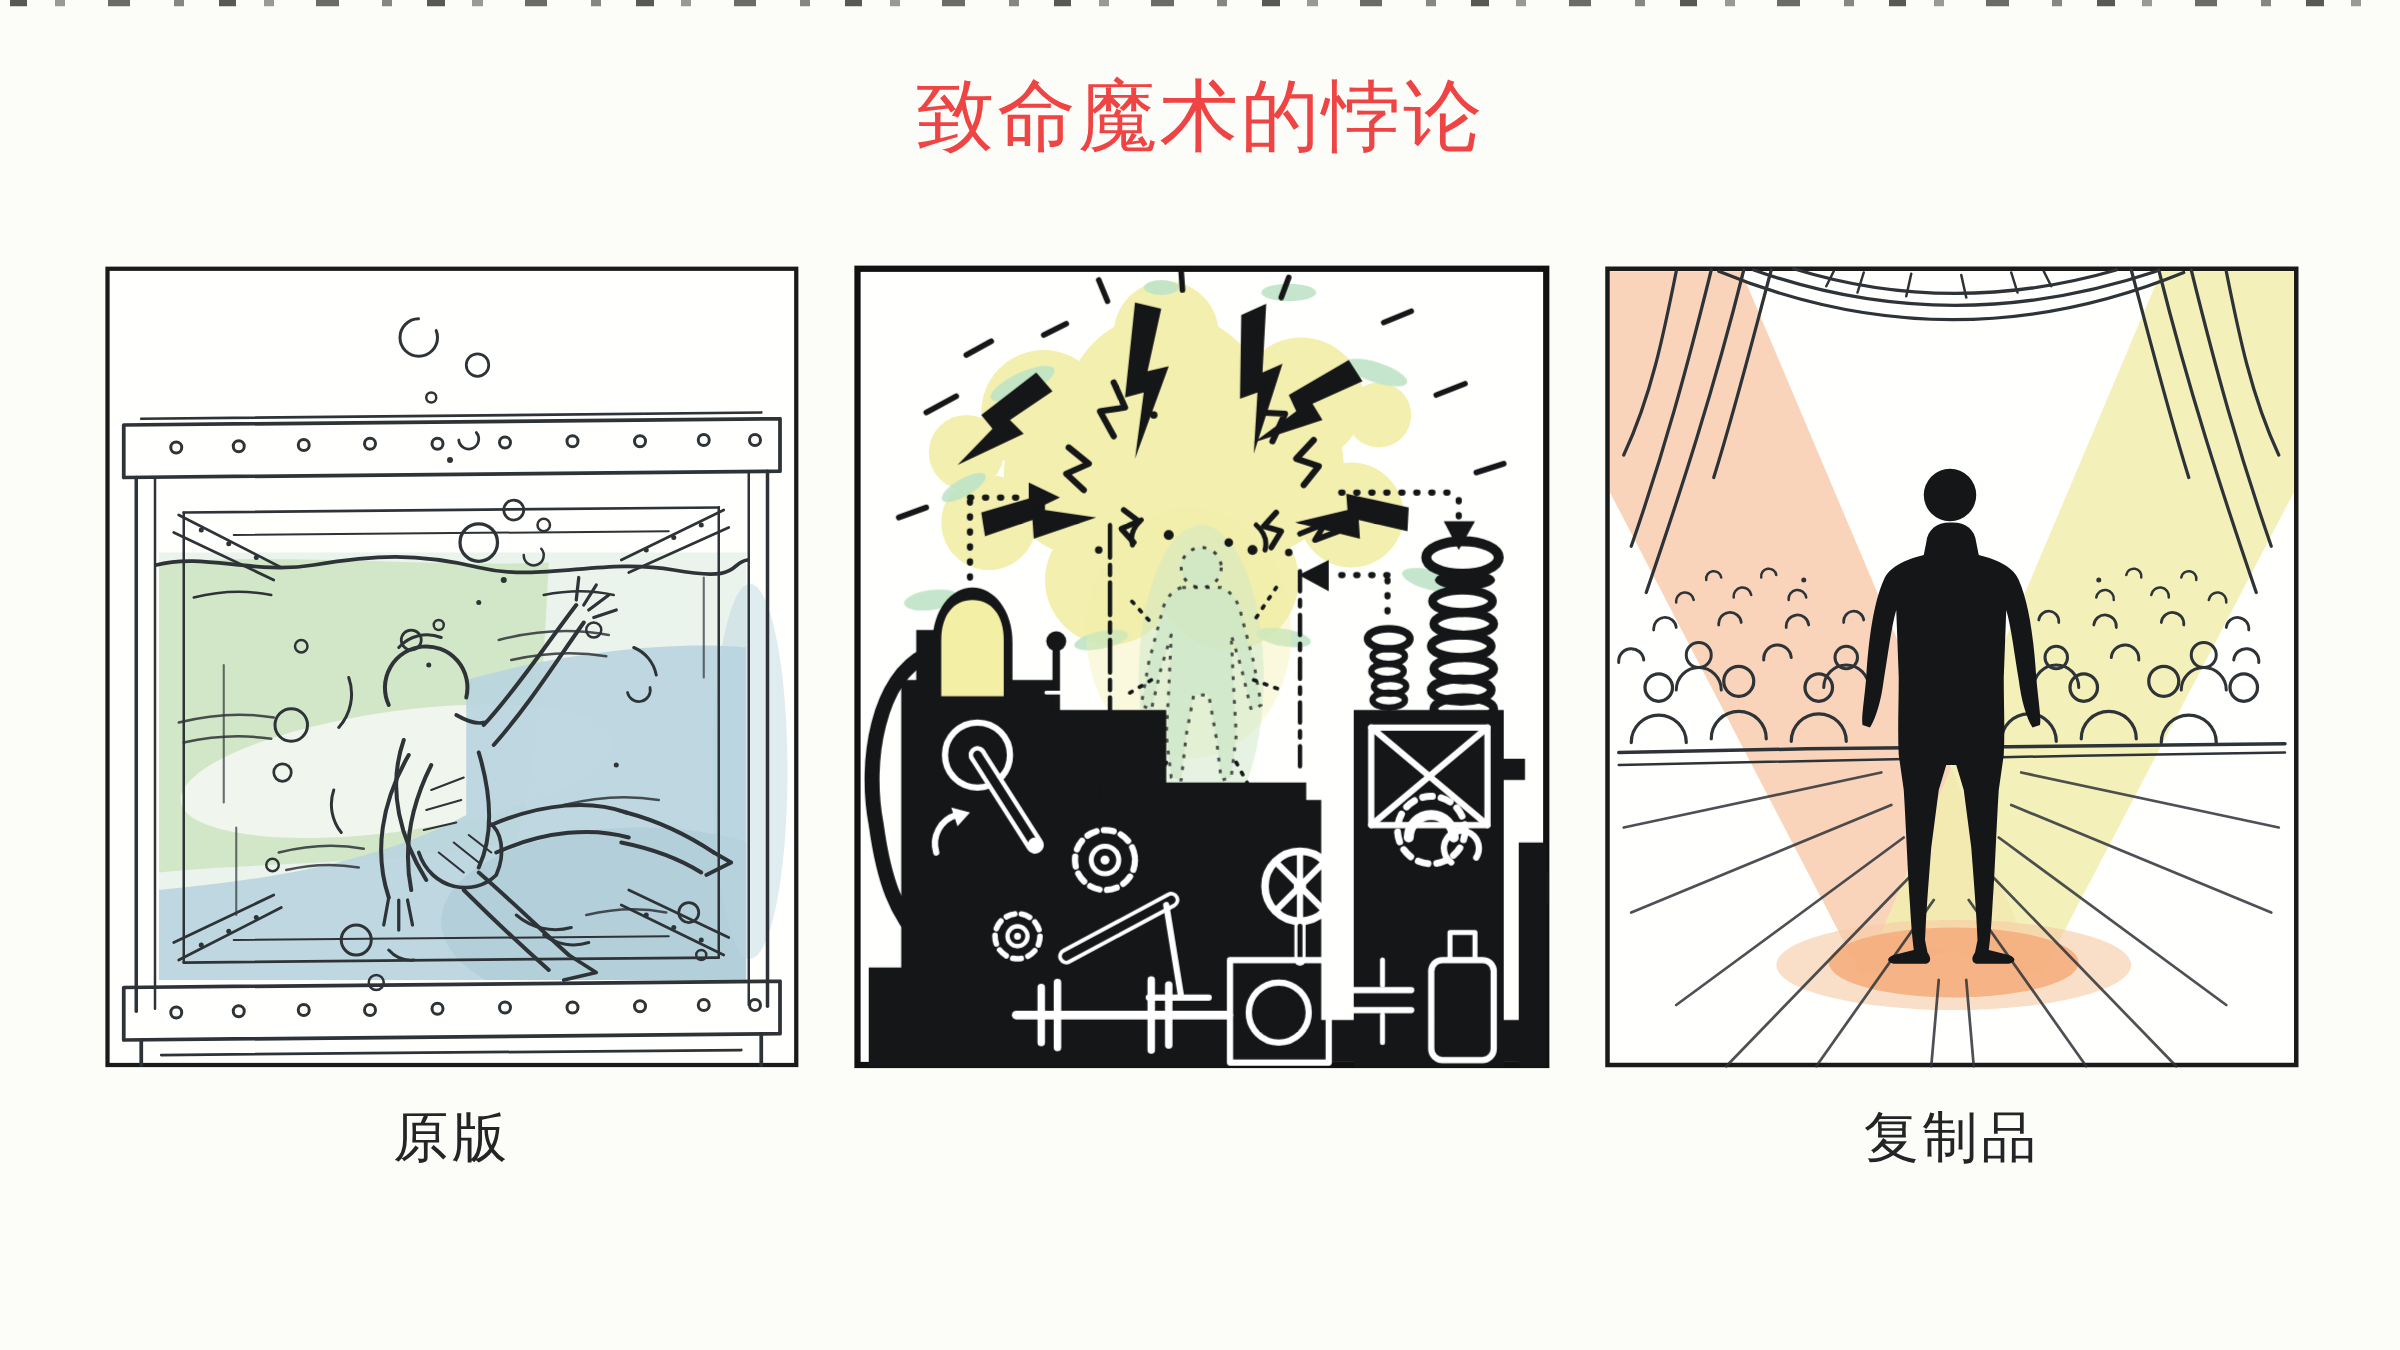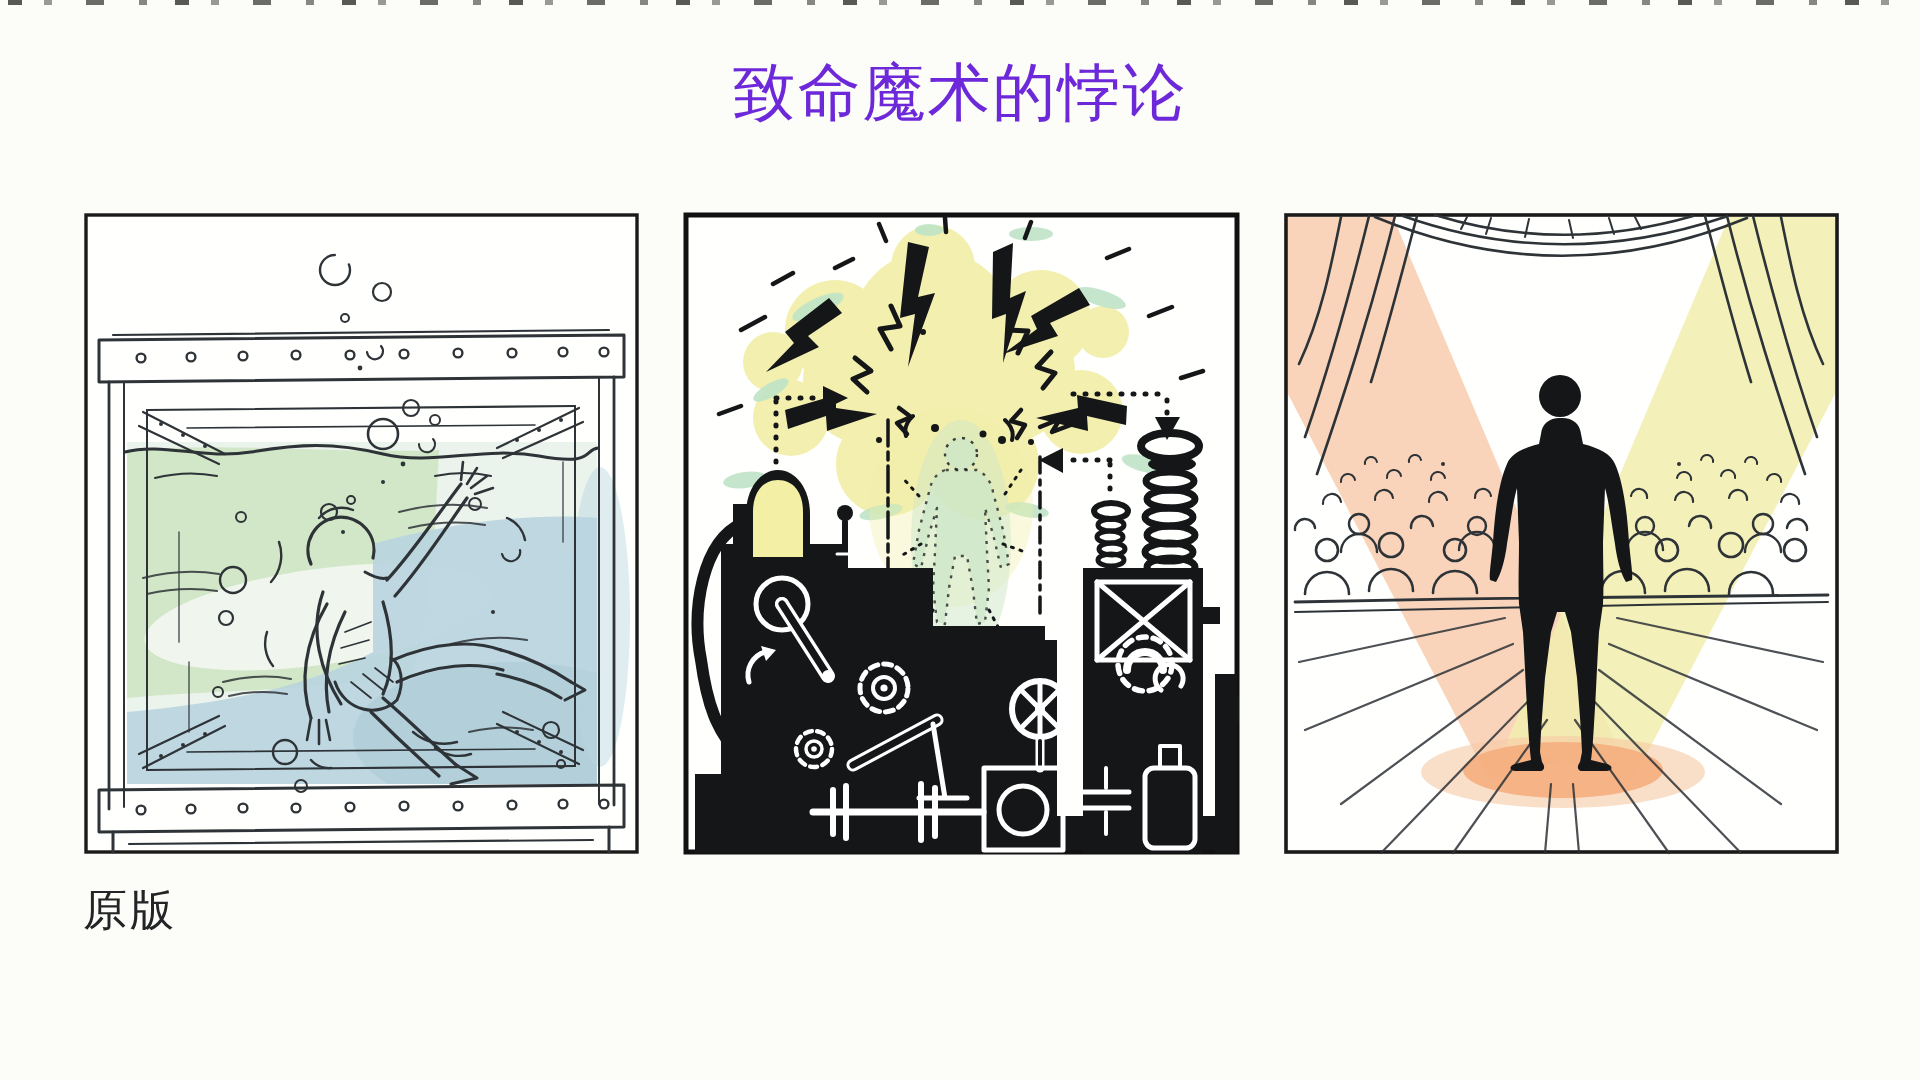--- a/index.html
+++ b/index.html
@@ -5,25 +5,25 @@
   html,body{margin:0;padding:0;}
   body{width:1920px;height:1080px;overflow:hidden;font-family:"Liberation Sans","DejaVu Sans",sans-serif;}
   .page{position:relative;width:1920px;height:1080px;background:var(--bg,#fcfcf9);}
   .top-sliver{position:absolute;top:0;left:8px;width:1904px;height:5px;opacity:.8;
     background:repeating-linear-gradient(90deg,
       rgba(25,25,25,.9) 0 14px, transparent 14px 36px,
       rgba(25,25,25,.55) 36px 44px, transparent 44px 78px,
       rgba(25,25,25,.8) 78px 96px, transparent 96px 131px,
       rgba(25,25,25,.65) 131px 139px, transparent 139px 167px);}
   .title{position:absolute;top:50px;left:0;width:100%;margin:0;text-align:center;
-    font-size:63px;font-weight:500;letter-spacing:2px;color:#6d28d9;}
+    font-size:63px;font-weight:500;letter-spacing:2px;color:#ef4444;}
   .panels{position:absolute;top:212px;left:83px;display:flex;gap:43px;}
   .panel{width:557px;margin:0;}
   .panel svg{display:block;width:557px;height:643px;background:transparent;}
-  .label{display:block;text-align:left;margin-top:26px;font-size:44px;letter-spacing:3px;color:#222425;}
+  .label{display:block;text-align:center;margin-top:26px;font-size:44px;letter-spacing:3px;color:#222425;}
 </style>
 </head>
 <body>
 
 <div class="page">
   <div class="top-sliver"></div>
   <h1 class="title">致命魔术的悖论</h1>
 
   <div class="panels">
 
@@ -380,20 +380,21 @@
           <path class="s" d="M222,406 L16,450 M230,432 L22,518 M240,458 L58,592 M252,482 L98,641 M264,508 L170,641" stroke-width="2.2" opacity=".85"></path>
           <path class="s" d="M334,406 L540,450 M326,432 L534,518 M316,458 L498,592 M304,482 L458,641 M292,508 L386,641" stroke-width="2.2" opacity=".85"></path>
           <path class="s" d="M268,572 L262,641 M290,572 L296,641" stroke-width="2.2" opacity=".85"></path>
         </g>
 
         <g>
           <circle cx="277" cy="184" r="21" class="k"></circle>
           <path class="k" d="M277,206 C266,206 259,212 258,222 L256,232 C240,236 228,242 224,252 C216,270 212,298 210,330 C208,352 206,362 207,368 L213,370 C218,362 222,348 224,332 C228,308 230,290 234,276 L236,330 C236,352 235,372 236,392 L240,420 C242,452 243,484 245,512 C246,530 247,540 248,548 L232,552 C226,554 226,558 232,559 L258,559 C262,558 262,554 259,550 L257,540 C258,516 260,492 262,466 L268,420 L274,400 L282,400 L288,420 L294,466 C296,492 298,516 299,540 L297,550 C294,554 294,558 298,559 L324,559 C330,558 330,554 324,552 L308,548 C309,540 310,530 311,512 C313,484 314,452 316,420 L320,392 C321,372 320,352 320,330 L322,276 C326,290 328,308 332,332 C334,348 338,362 343,370 L349,368 C350,362 348,352 346,330 C344,298 340,270 332,252 C328,242 316,236 300,232 L298,222 C297,212 290,206 279,206 Z"></path>
         </g>
       </svg>
+      <figcaption class="label">复制品</figcaption>
     </figure>
 
   </div>
 </div>
 
 <style>
   
   .s  { stroke: var(--line,#2e3337); fill: none; stroke-linecap: round; stroke-linejoin: round; }
   .k  { fill: var(--ink,#141618); }
   .ks { stroke: var(--ink,#141618); fill: none; stroke-linecap: round; stroke-linejoin: round; }

